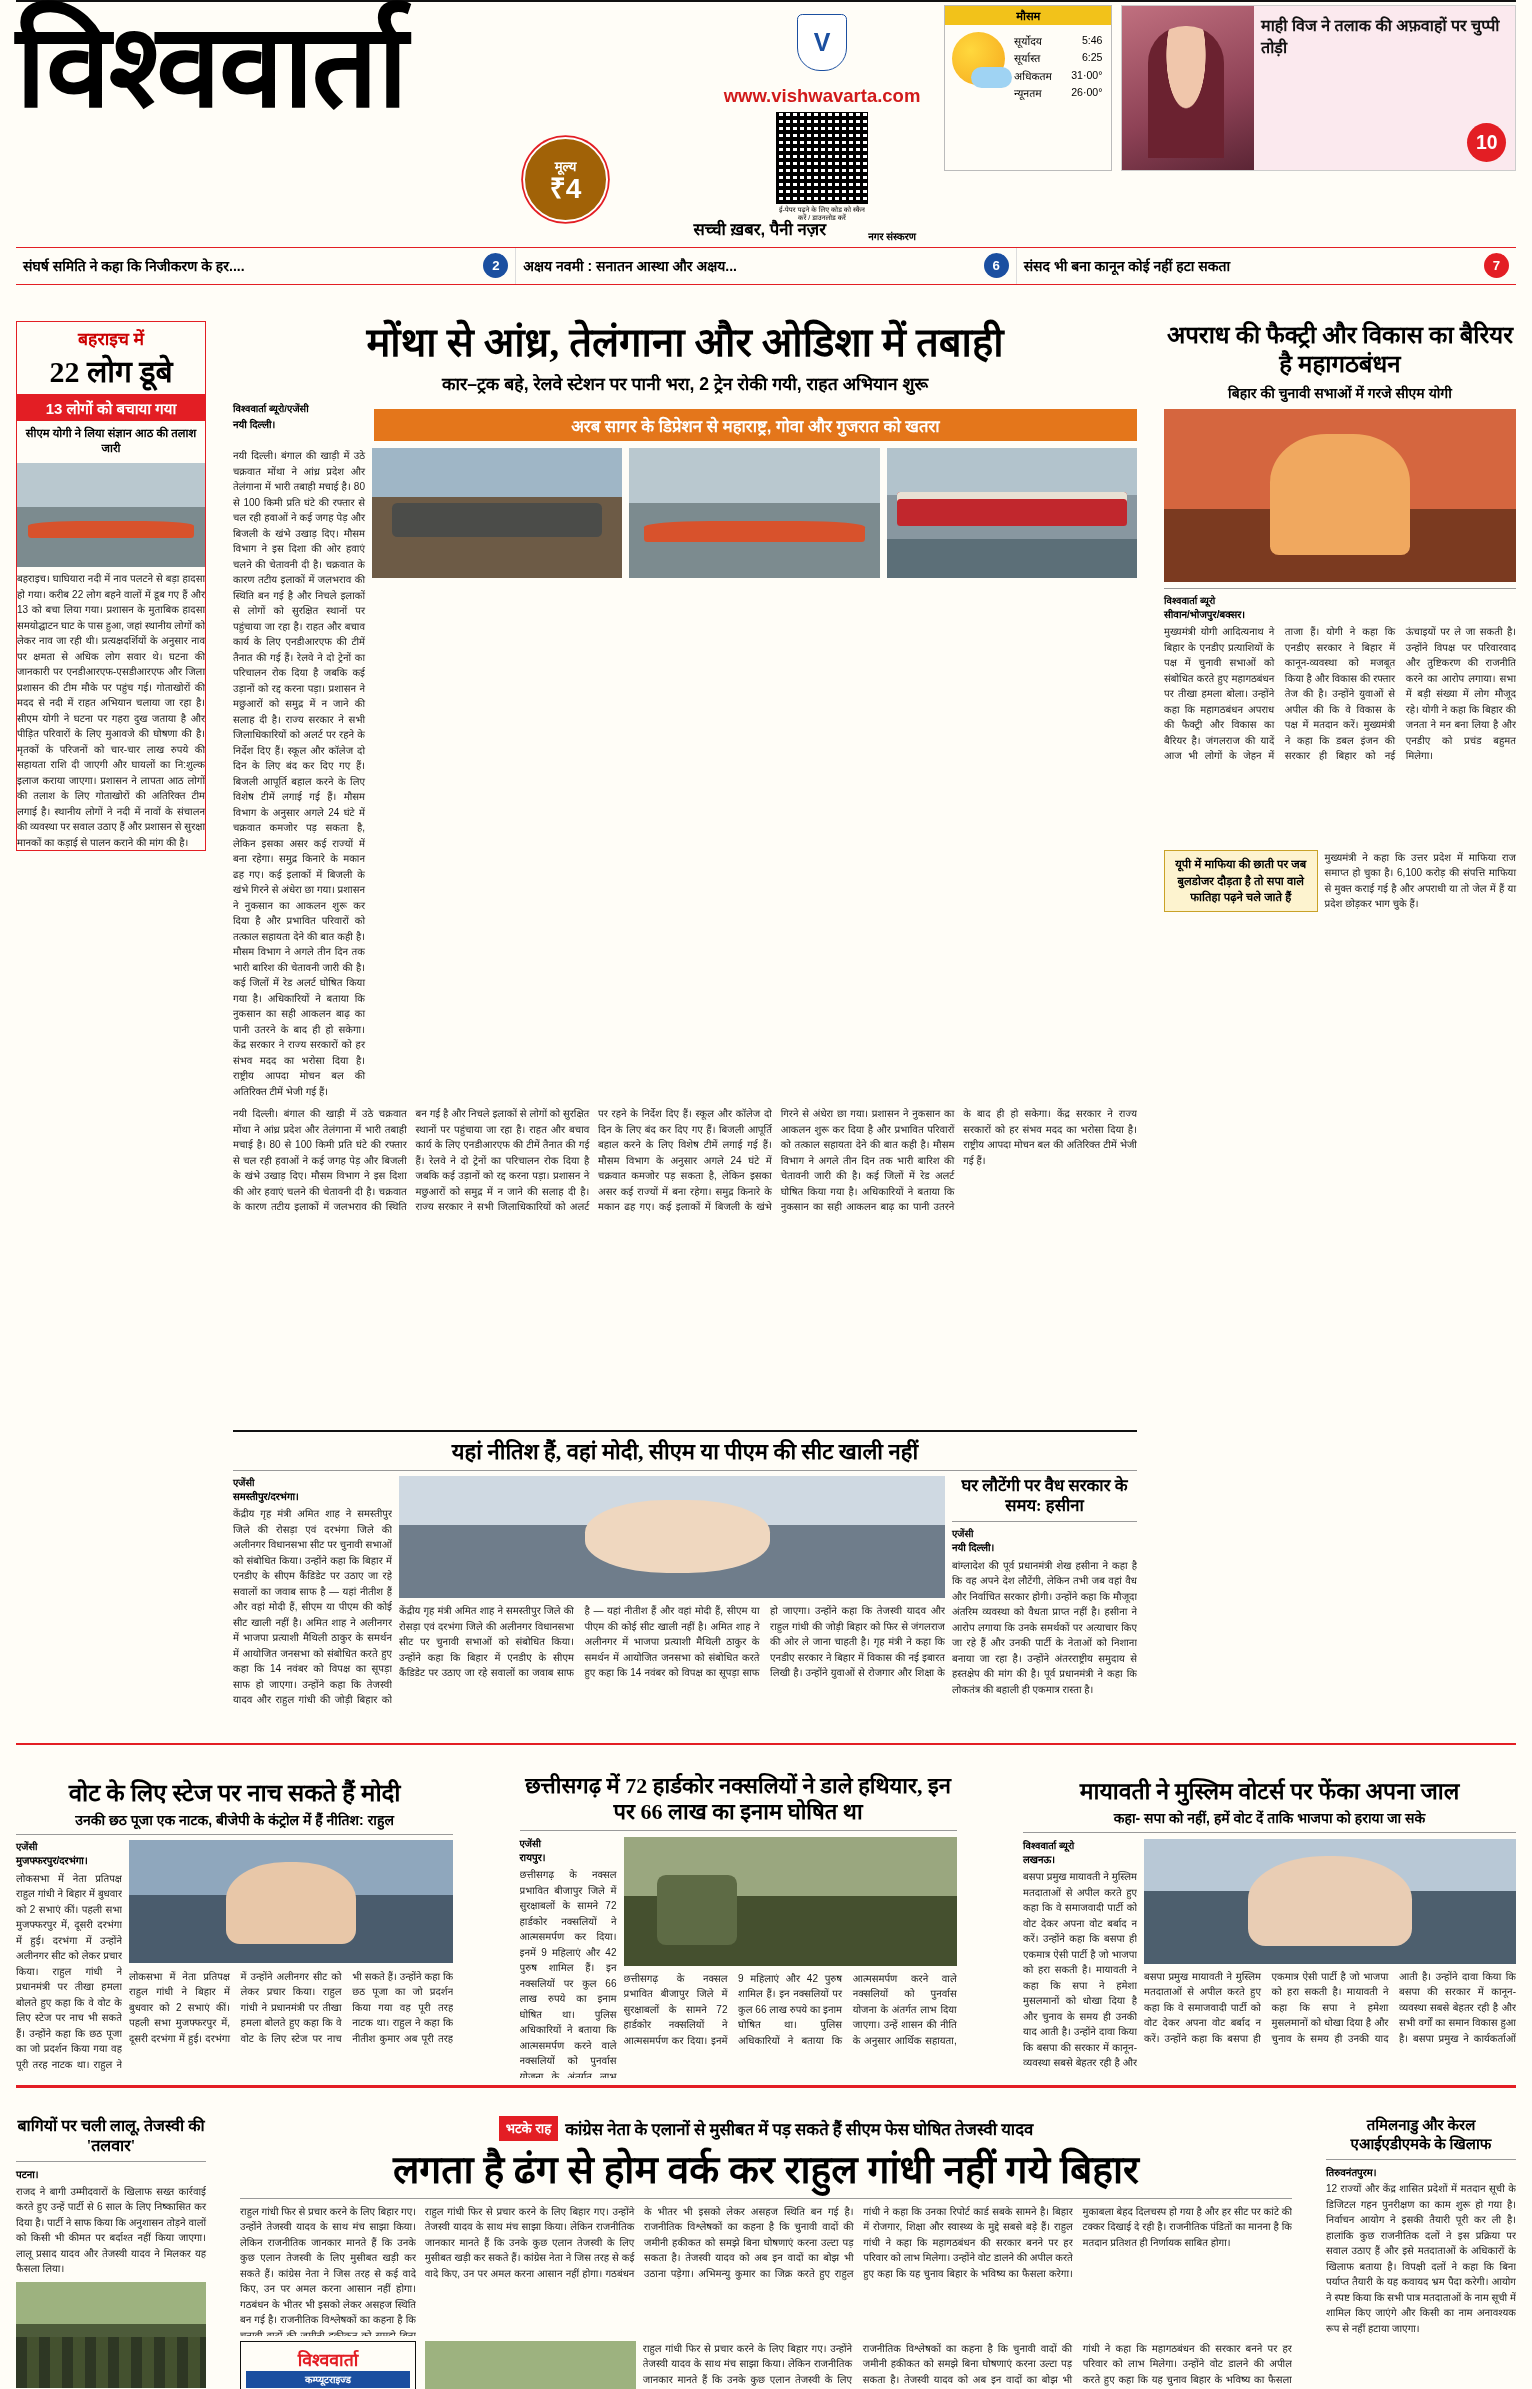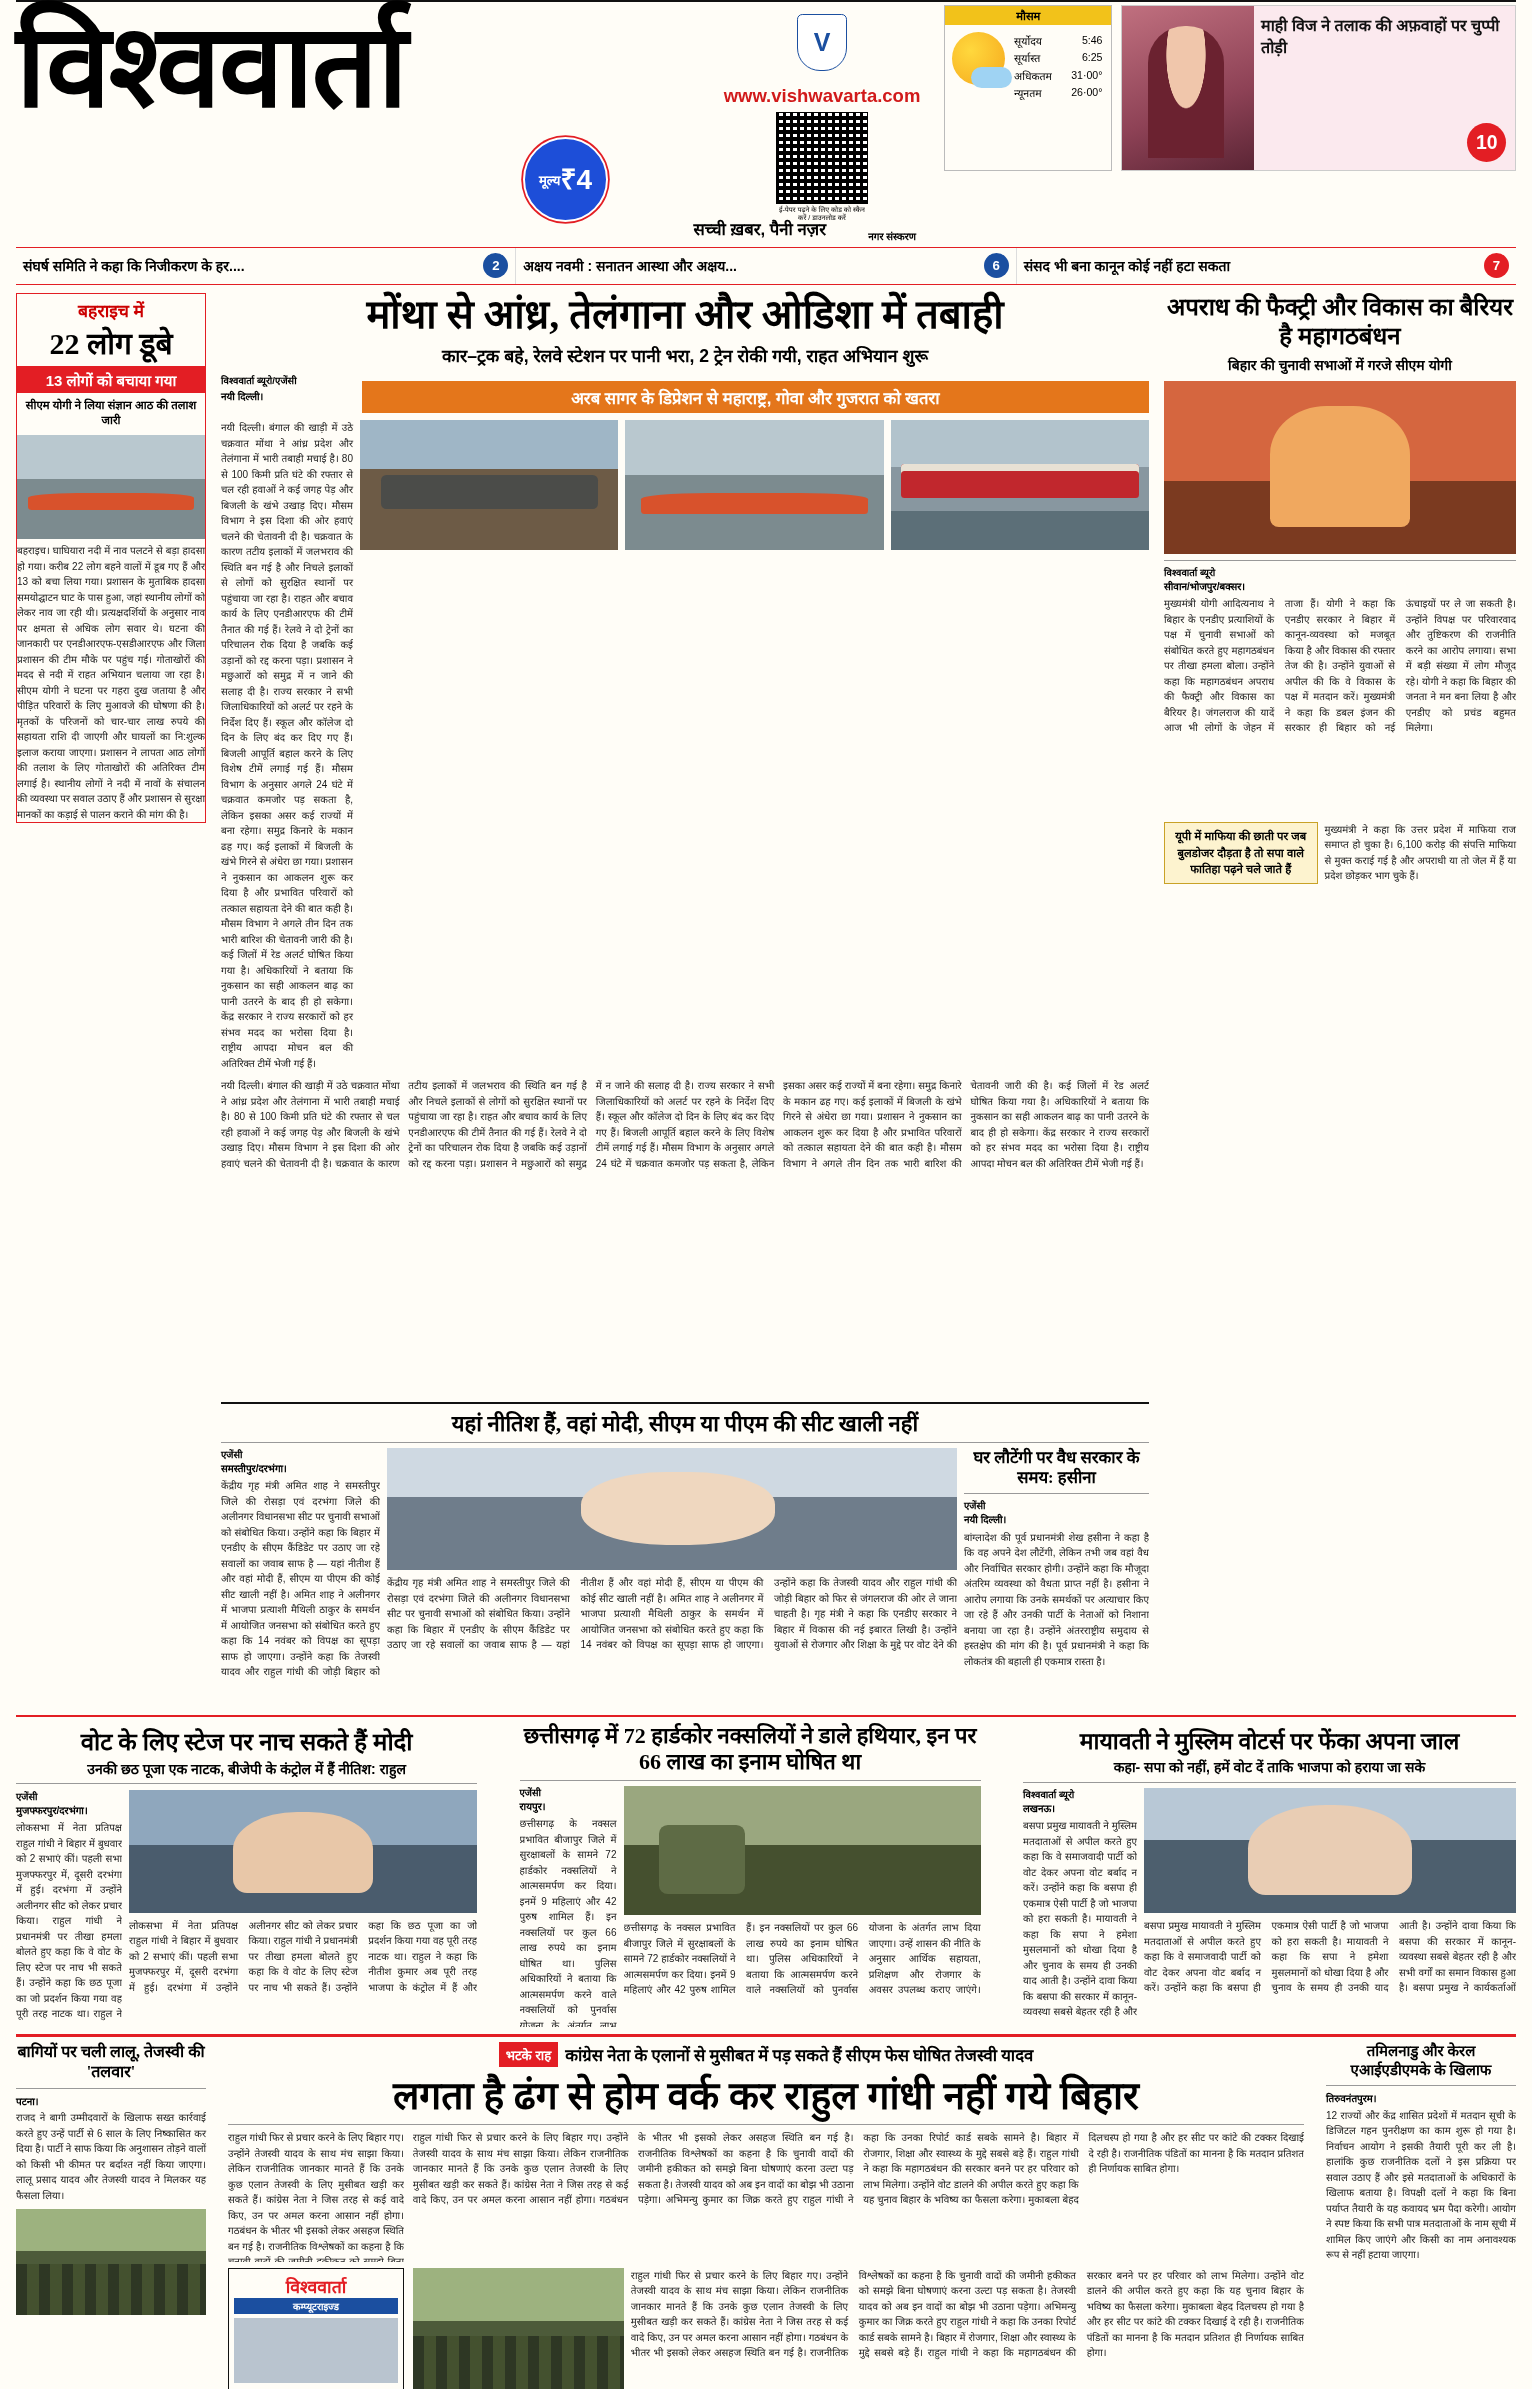--- a/index.html
+++ b/index.html
@@ -40,22 +40,22 @@
   .weather{
     border:0.9px solid #bbb;width:168px;box-sizing:border-box;font-size:10.6px;
   }
   .weather .wh{background:#f2c21a;text-align:center;font-weight:bold;font-size:11.4px;padding:1.8px;}
   .weather .wrow{display:flex;justify-content:space-between;padding:1.8px 5.3px;}
   .weather .wbody{display:flex;padding:3.5px;}
   .sun{width:53px;height:53px;border-radius:50%;
        background:radial-gradient(circle at 35% 35%,#ffd83d,#f6a81c);position:relative;margin:3.5px;}
   .cloud{position:absolute;right:-7px;bottom:-3.5px;width:41px;height:21px;background:#9fd3f3;border-radius:12.3px;}
   .price-badge{
-    width:81px;height:81px;border-radius:50%;background:#1d4ed8;color:#fff;
-    display:flex;flex-direction:row;align-items:center;justify-content:center;
+    width:81px;height:81px;border-radius:50%;background:#a16207;color:#fff;
+    display:flex;flex-direction:column;align-items:center;justify-content:center;
     font-weight:bold;font-size:13.2px;position:absolute;left:507px;top:132px;border:2.6px solid #fff;
     box-shadow:0 0 0 1.8px #e31e24;
   }
   .price-badge .amt{font-size:28px;line-height:1;}
   .promo{
     flex:1;display:flex;border:0.9px solid #ccc;background:#fbe9ee;overflow:hidden;position:relative;min-height:164px;
   }
   .promo-img{
     width:132px;background:linear-gradient(160deg,#c0707f 0%,#8e4256 60%,#5b2535 100%);
     position:relative;
@@ -70,21 +70,21 @@
   
   .indexbar{display:flex;margin:7px 16px 0 16px;border-top:1.8px solid #e31e24;border-bottom:1.8px solid #e31e24;}
   .idx{flex:1;display:flex;align-items:center;padding:5.3px 7px;font-size:14px;font-weight:bold;border-right:0.9px solid #ddd;}
   .idx:last-child{border-right:none;}
   .idx .t{flex:1;}
   .circ{width:25px;height:25px;border-radius:50%;background:#1b4fa0;color:#fff;display:flex;align-items:center;
         justify-content:center;font-size:13.2px;font-weight:bold;}
   .circ.red{background:#e31e24;}
 
   
-  .cols{display:flex;gap:15px;padding:8.8px 16px 0 16px;box-sizing:border-box;}
+  .cols{display:flex;gap:27px;padding:8.8px 16px 0 16px;box-sizing:border-box;margin-top:28px;}
   .col-l{flex:0 0 190px;}
   .col-c{flex:1;}
   .col-r{flex:0 0 352px;}
   .hl{font-family:"Liberation Serif",serif;font-weight:bold;color:#000;}
   .h-lead{font-size:40px;line-height:1.12;text-align:center;}
   .sub-lead{font-size:17.6px;font-weight:bold;text-align:center;margin-top:5.3px;}
   .banner{
      background:#e4761b;color:#fff;font-weight:bold;font-size:16.7px;text-align:center;padding:4.4px 3.5px;margin:7px 0;}
   .body-txt{font-size:10px;line-height:1.55;text-align:justify;color:#1a1a1a;}
   .cols3{column-count:3;column-gap:10.6px;}

